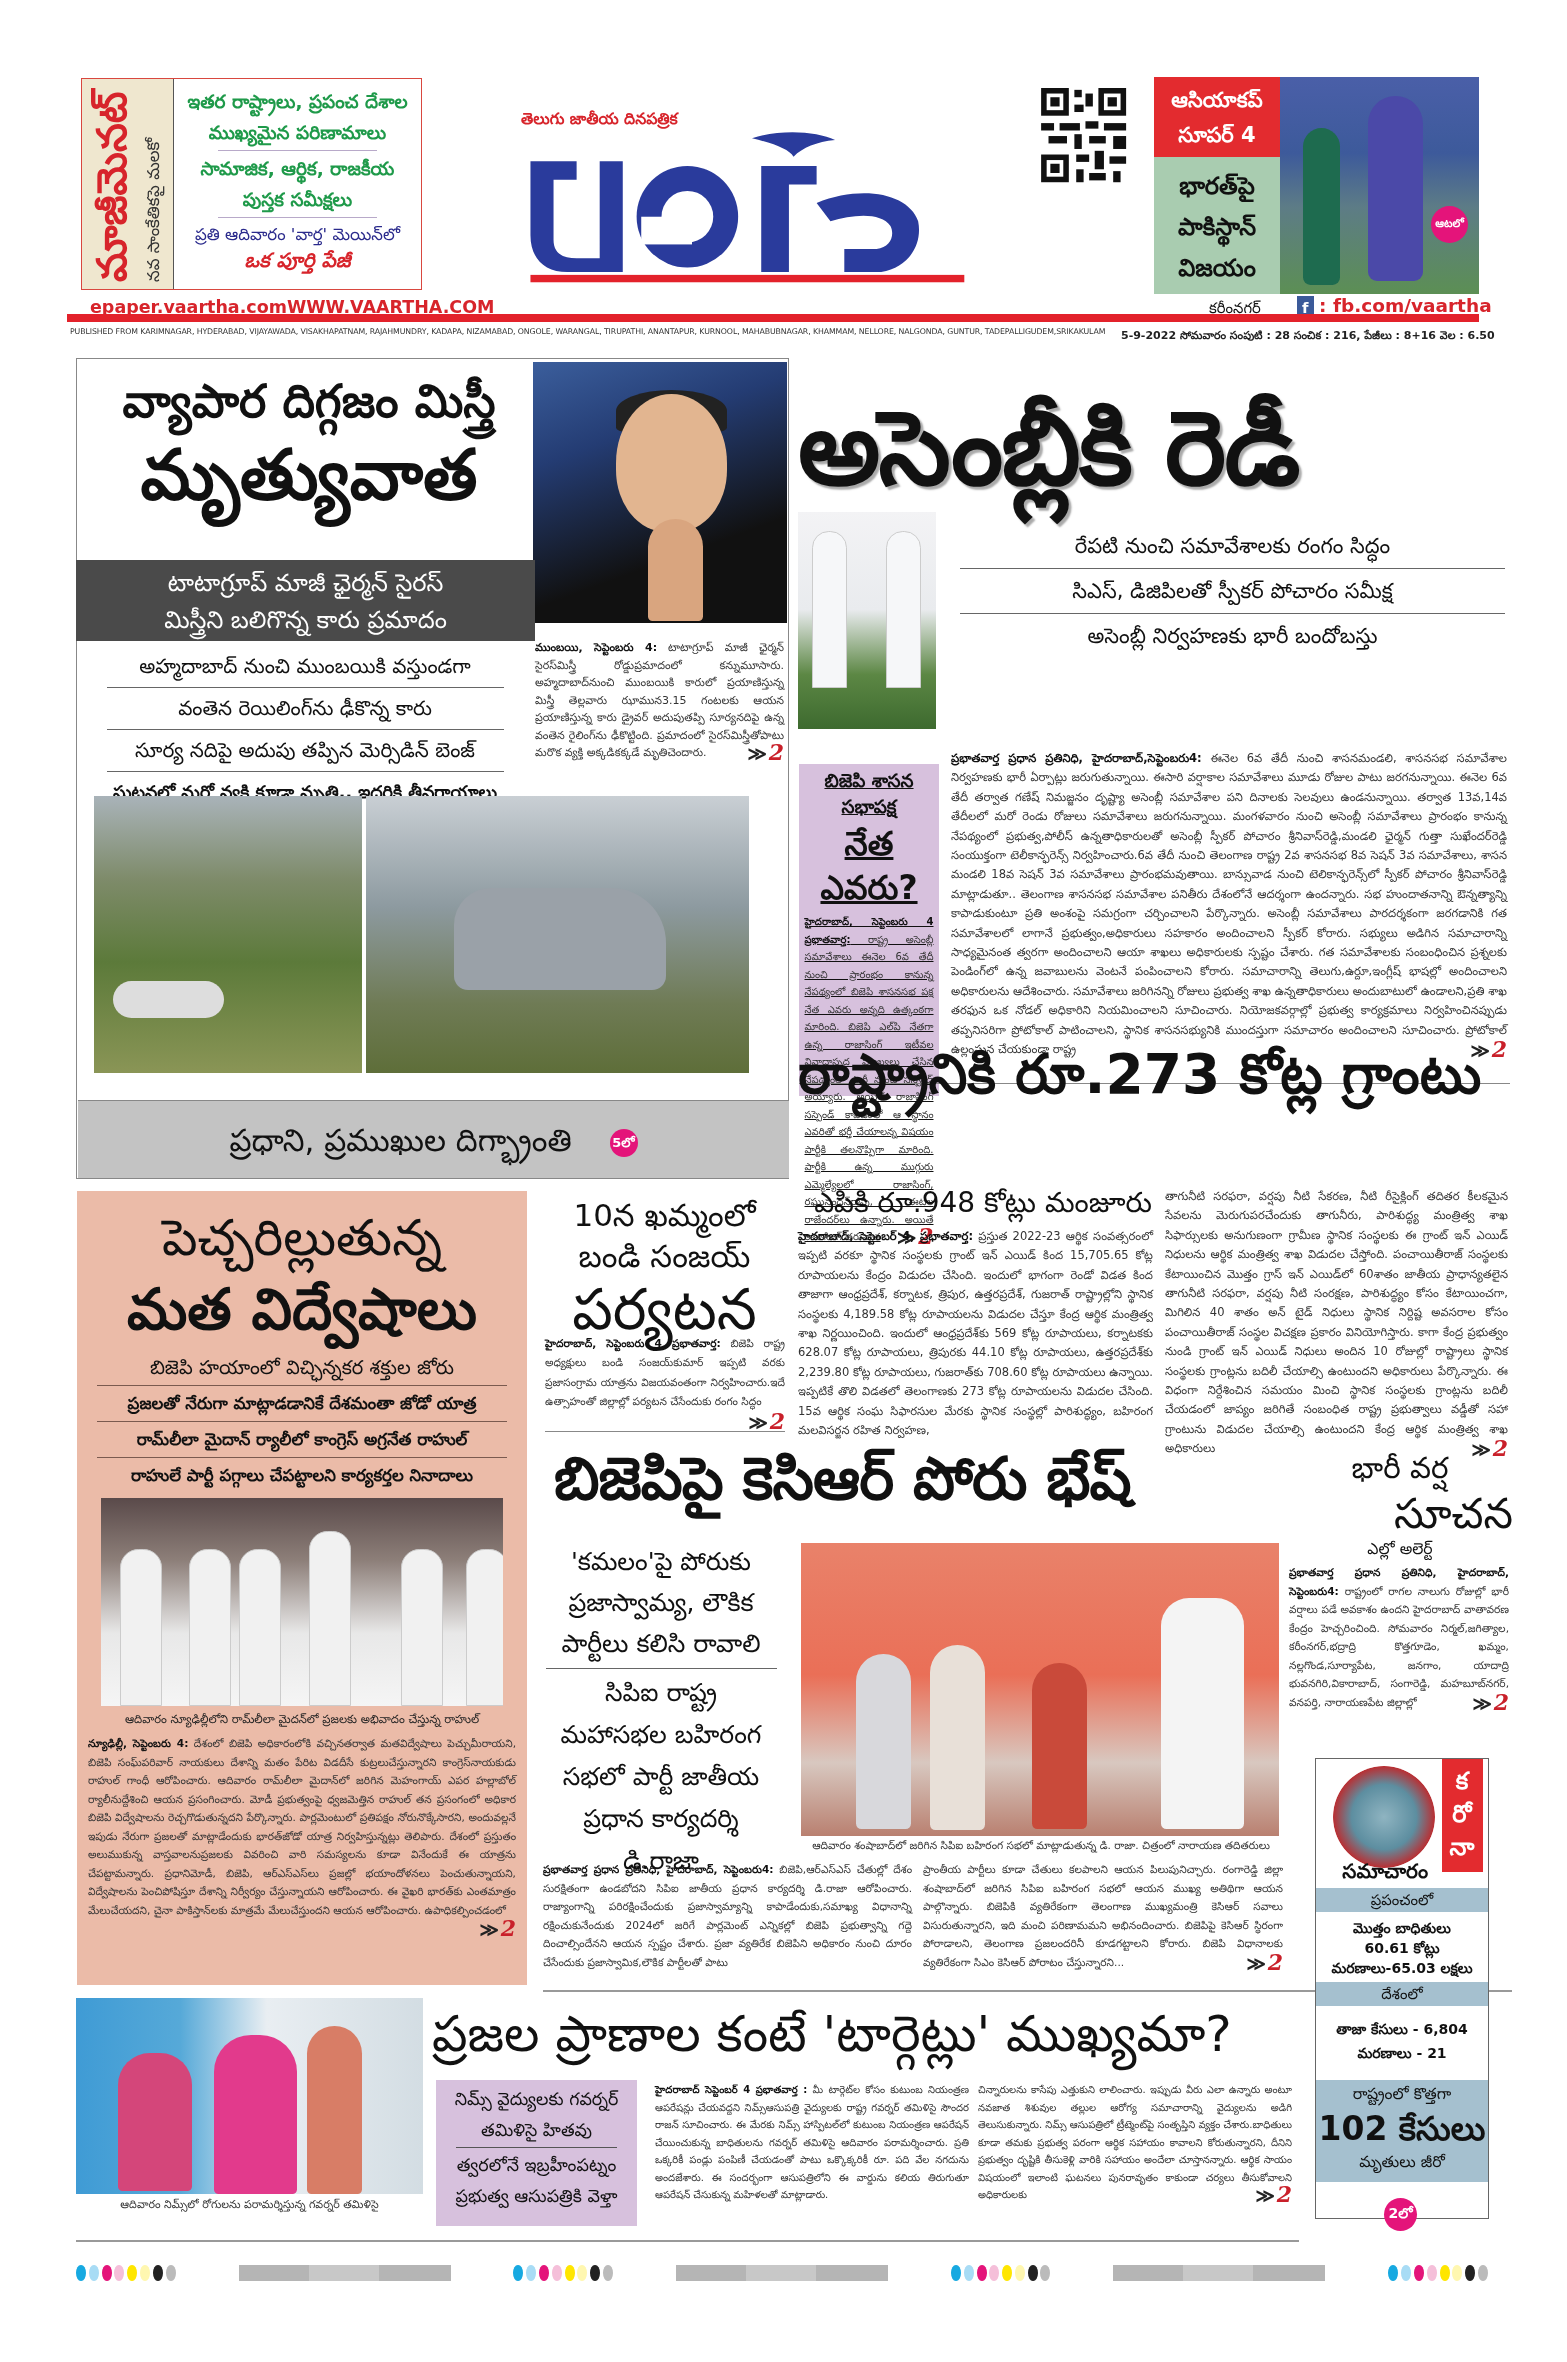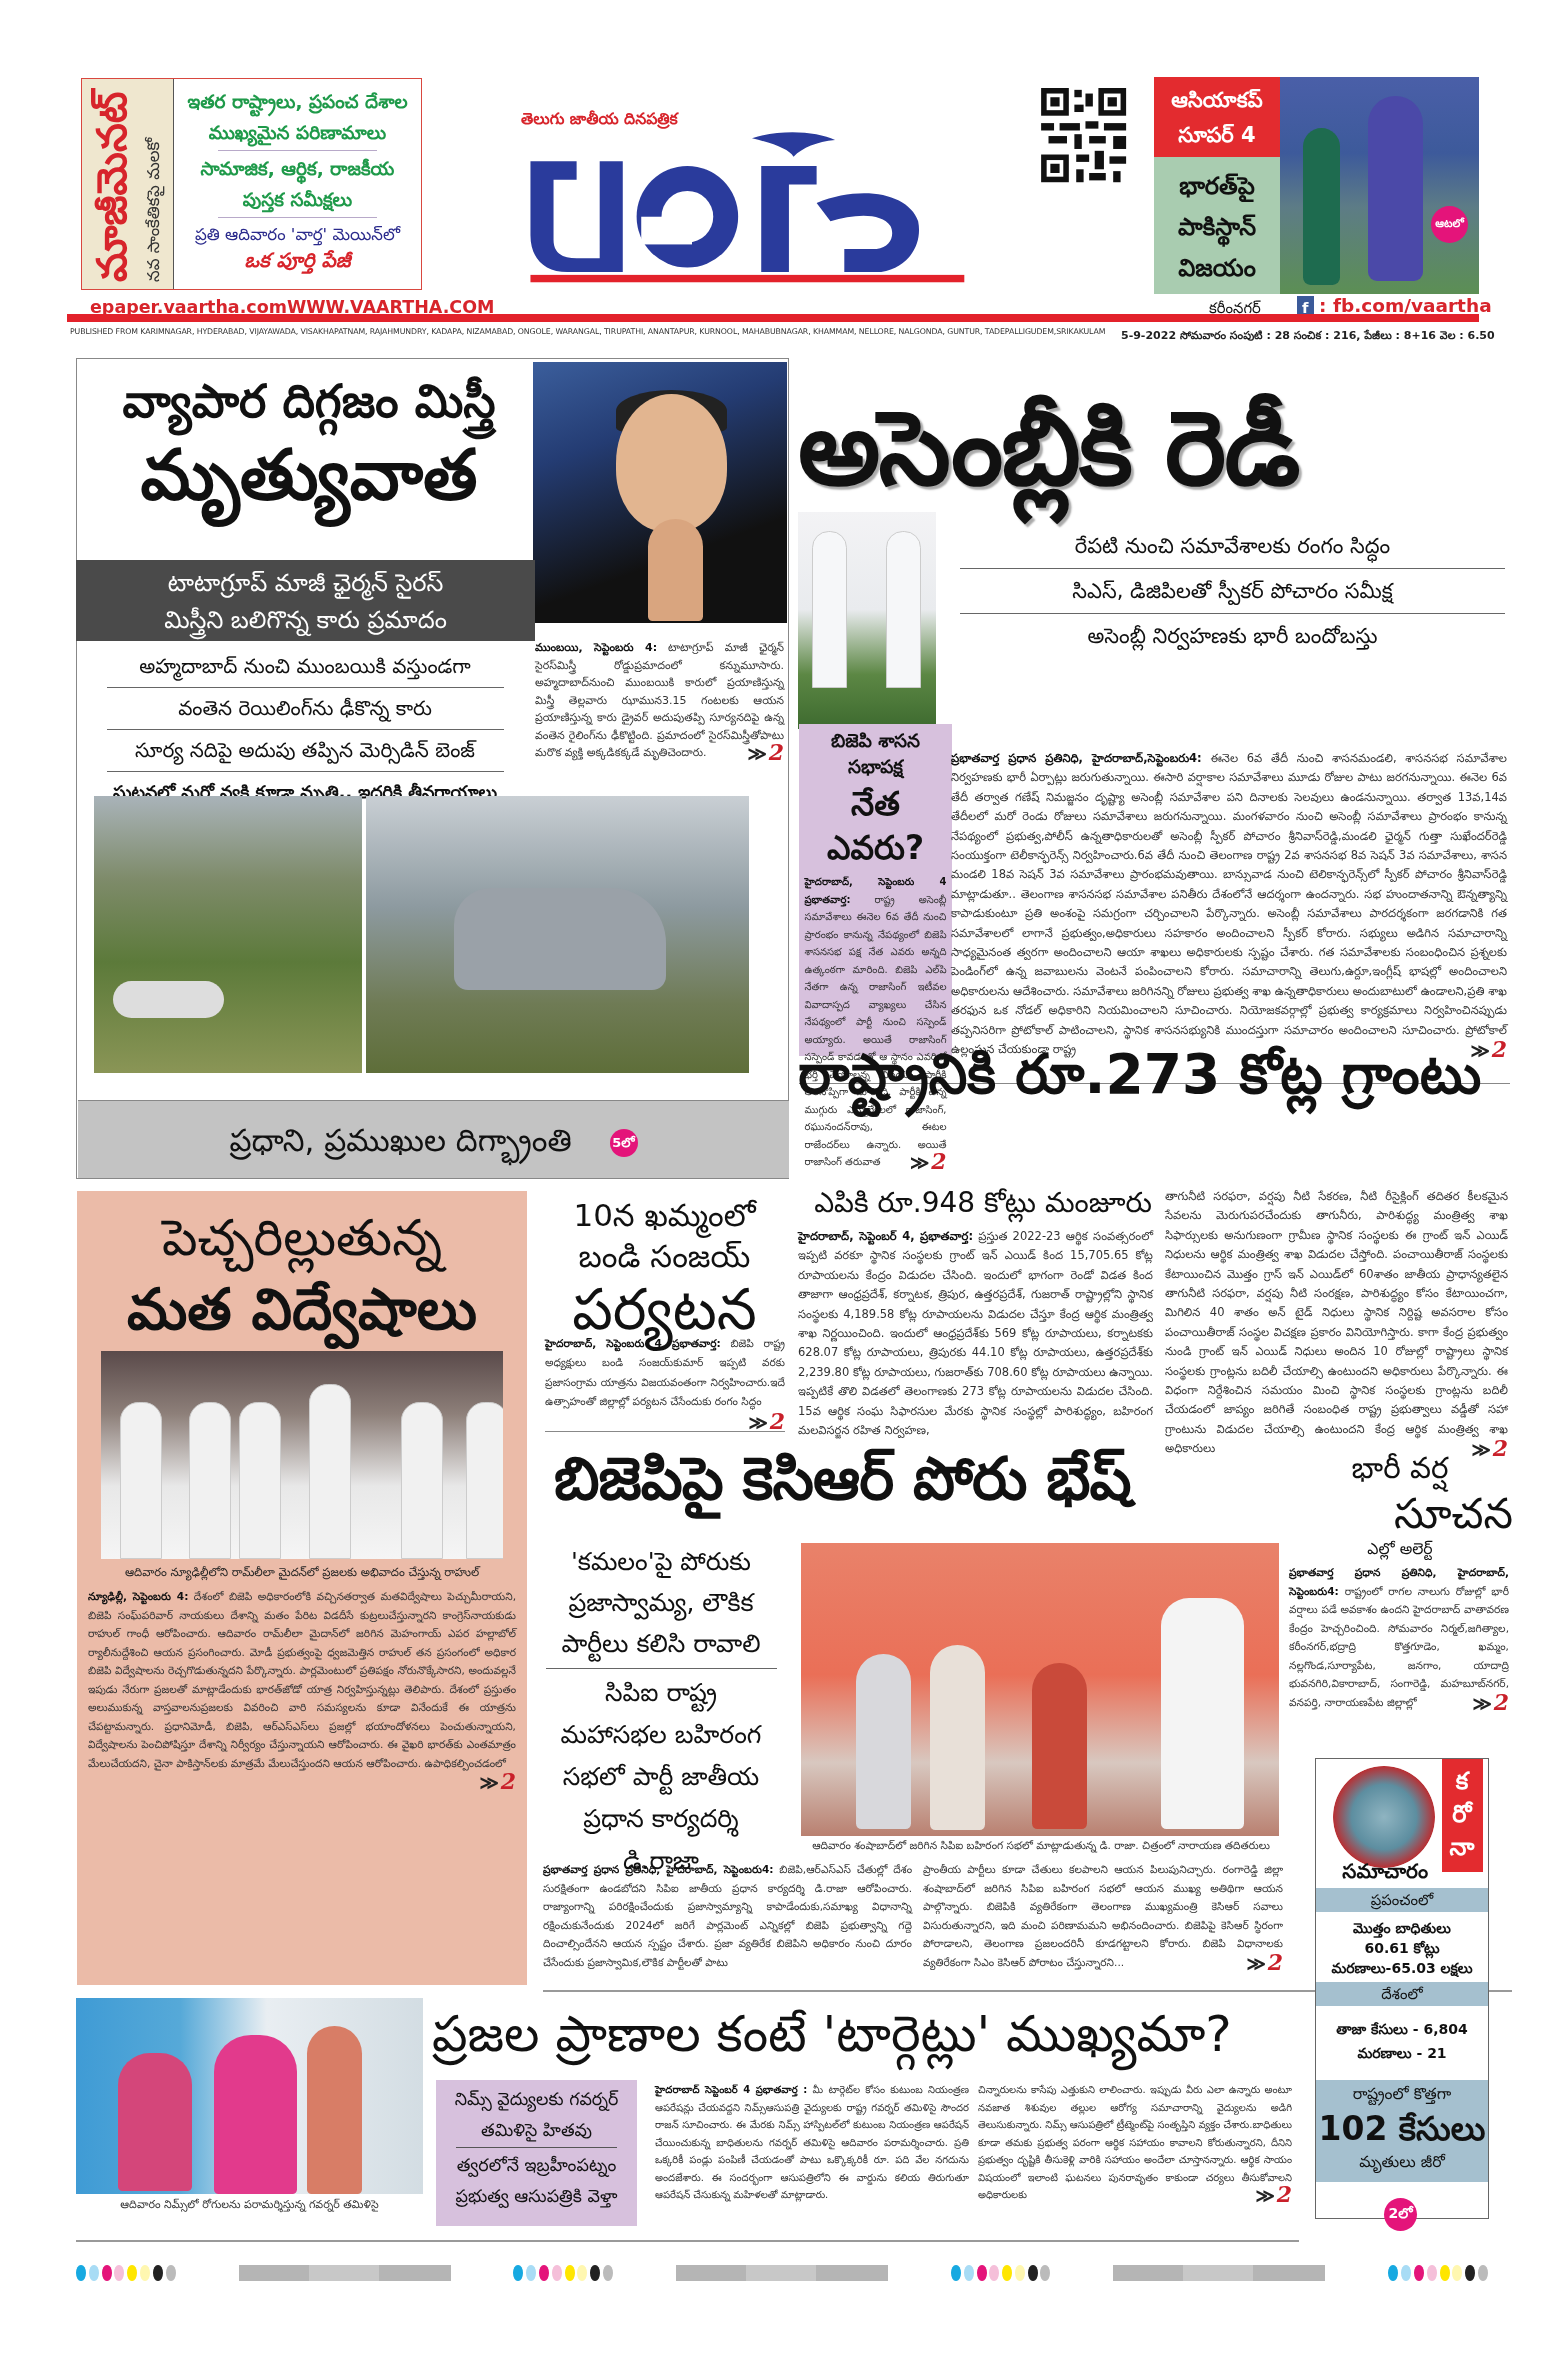--- a/index.html
+++ b/index.html
@@ -62,21 +62,21 @@
   #crash-photo1 .person { position: absolute; left: 18.5px; top: 185px; width: 111px; height: 37px; background: #ddd; border-radius: 18.5px; }
   #mistry-foot { left: 78px; top: 1100px; width: 711px; height: 78px; background: #c3c3c3; border-top: 0.9px solid #888; font-size: 31px; text-align: center; line-height: 78px; }
   #mistry-foot .pinkdot { display: inline-flex; width: 28px; height: 28px; font-size: 13px; vertical-align: middle; margin-left: 28px; }
 
   
   #assembly-head { left: 798px; top: 388px; width: 720px; font-size: 103px; font-weight: bold; letter-spacing: -1.8px; text-shadow: 2.8px 2.8px 1.8px #aaa; white-space: nowrap; }
   #assembly-photo { left: 798px; top: 512px; width: 138px; height: 217px; background: linear-gradient(180deg,#f3f3f5 0%,#e9ebee 45%,#5c8744 75%,#3d6a2f 100%); }
   #assembly-photo .tower { position: absolute; top: 18.5px; width: 35px; height: 157px; background: #f6f7f9; border: 0.9px solid #ccc; border-radius: 16.6px 16.6px 0 0; }
   #assembly-subs { left: 960px; top: 524px; width: 545px; }
   #assembly-subs .sub-line { font-size: 21px; line-height: 44px; margin: 0; }
-  #bjp-box { left: 799px; top: 724px; width: 153px; height: 332px; background: #d7c1dd; padding: 5.5px 5.5px; }
+  #bjp-box { left: 799px; top: 764px; width: 140px; height: 332px; background: #d7c1dd; padding: 5.5px 5.5px; text-decoration: underline; }
   #bjp-box .h1 { font-size: 18.5px; font-weight: bold; text-align: center; }
   #bjp-box .h2 { font-size: 33px; font-weight: bold; text-align: center; line-height: 44px; }
   #bjp-box .body-text { font-size: 10px; line-height: 17.5px; margin-top: 3.7px; }
   #assembly-body { left: 951px; top: 749px; width: 556px; }
   #assembly-rule { left: 799px; top: 1083px; width: 711px; border-top: 1.4px solid #888; }
 
   
   #grant-head { left: 798px; top: 1042px; width: 720px; font-size: 55px; font-weight: bold; white-space: nowrap; }
   #grant-sub { left: 803px; top: 1186px; width: 360px; font-size: 28px; text-align: center; }
   #grant-col1 { left: 798px; top: 1227px; width: 355px; }
@@ -319,20 +319,26 @@
   <span>ప్రస్తుత 2022-23 ఆర్థిక సంవత్సరంలో ఇప్పటి వరకూ స్థానిక సంస్థలకు గ్రాంట్ ఇన్ ఎయిడ్ కింద 15,705.65 కోట్ల రూపాయలను కేంద్రం విడుదల చేసింది. ఇందులో భాగంగా రెండో విడత కింద తాజాగా ఆంధ్రప్రదేశ్, కర్నాటక, త్రిపుర, ఉత్తరప్రదేశ్, గుజరాత్ రాష్ట్రాల్లోని స్థానిక సంస్థలకు 4,189.58 కోట్ల రూపాయలను విడుదల చేస్తూ కేంద్ర ఆర్థిక మంత్రిత్వ శాఖ నిర్ణయించింది. ఇందులో ఆంధ్రప్రదేశ్‌కు 569 కోట్ల రూపాయలు, కర్నాటకకు 628.07 కోట్ల రూపాయలు, త్రిపురకు 44.10 కోట్ల రూపాయలు, ఉత్తరప్రదేశ్‌కు 2,239.80 కోట్ల రూపాయలు, గుజరాత్‌కు 708.60 కోట్ల రూపాయలు ఉన్నాయి. ఇప్పటికే తొలి విడతలో తెలంగాణకు 273 కోట్ల రూపాయలను విడుదల చేసింది. 15వ ఆర్థిక సంఘ సిఫారసుల మేరకు స్థానిక సంస్థల్లో పారిశుద్ధ్యం, బహిరంగ మలవిసర్జన రహిత నిర్వహణ,</span>
 </div>
 <div id="grant-col2" class="abs body-text">
   <span>తాగునీటి సరఫరా, వర్షపు నీటి సేకరణ, నీటి రీసైక్లింగ్ తదితర కీలకమైన సేవలను మెరుగుపరచేందుకు తాగునీరు, పారిశుద్ధ్య మంత్రిత్వ శాఖ సిఫార్సులకు అనుగుణంగా గ్రామీణ స్థానిక సంస్థలకు ఈ గ్రాంట్ ఇన్ ఎయిడ్ నిధులను ఆర్థిక మంత్రిత్వ శాఖ విడుదల చేస్తోంది. పంచాయితీరాజ్ సంస్థలకు కేటాయించిన మొత్తం గ్రాస్ ఇన్ ఎయిడ్‌లో 60శాతం జాతీయ ప్రాధాన్యతలైన తాగునీటి సరఫరా, వర్షపు నీటి సంరక్షణ, పారిశుద్ధ్యం కోసం కేటాయించగా, మిగిలిన 40 శాతం అన్ టైడ్ నిధులు స్థానిక నిర్దిష్ట అవసరాల కోసం పంచాయితీరాజ్ సంస్థల విచక్షణ ప్రకారం వినియోగిస్తారు. కాగా కేంద్ర ప్రభుత్వం నుండి గ్రాంట్ ఇన్ ఎయిడ్ నిధులు అందిన 10 రోజుల్లో రాష్ట్రాలు స్థానిక సంస్థలకు గ్రాంట్లను బదిలీ చేయాల్సి ఉంటుందని అధికారులు పేర్కొన్నారు. ఈ విధంగా నిర్దేశించిన సమయం మించి స్థానిక సంస్థలకు గ్రాంట్లను బదిలీ చేయడంలో జాప్యం జరిగితే సంబంధిత రాష్ట్ర ప్రభుత్వాలు వడ్డీతో సహా గ్రాంటును విడుదల చేయాల్సి ఉంటుందని కేంద్ర ఆర్థిక మంత్రిత్వ శాఖ అధికారులు</span>
   <span class="more"><span>≫</span><em>2</em></span>
 </div>
 
 <div id="religion-box" class="abs">
   <div id="religion-h1">పెచ్చరిల్లుతున్న</div>
   <div id="religion-h2">మత విద్వేషాలు</div>
+  <div id="religion-subs">
+    <div class="sub-line">బిజెపి హయాంలో విచ్ఛిన్నకర శక్తుల జోరు</div>
+    <div class="sub-line bold">ప్రజలతో నేరుగా మాట్లాడడానికే దేశమంతా జోడో యాత్ర</div>
+    <div class="sub-line bold">రామ్‌లీలా మైదాన్ ర్యాలీలో కాంగ్రెస్ అగ్రనేత రాహుల్</div>
+    <div class="sub-line bold">రాహులే పార్టీ పగ్గాలు చేపట్టాలని కార్యకర్తల నినాదాలు</div>
+  </div>
   <div id="rahul-photo" class="photo">
     <div class="p" style="left:18.5px"></div>
     <div class="p" style="left:88px"></div>
     <div class="p" style="left:138px"></div>
     <div class="p" style="left:208px;height:175px"></div>
     <div class="p" style="left:300px"></div>
     <div class="p" style="left:365px"></div>
   </div>
   <div id="religion-caption">ఆదివారం న్యూఢిల్లీలోని రామ్‌లీలా మైదన్‌లో ప్రజలకు అభివాదం చేస్తున్న రాహుల్</div>
   <div id="religion-body" class="body-text">

